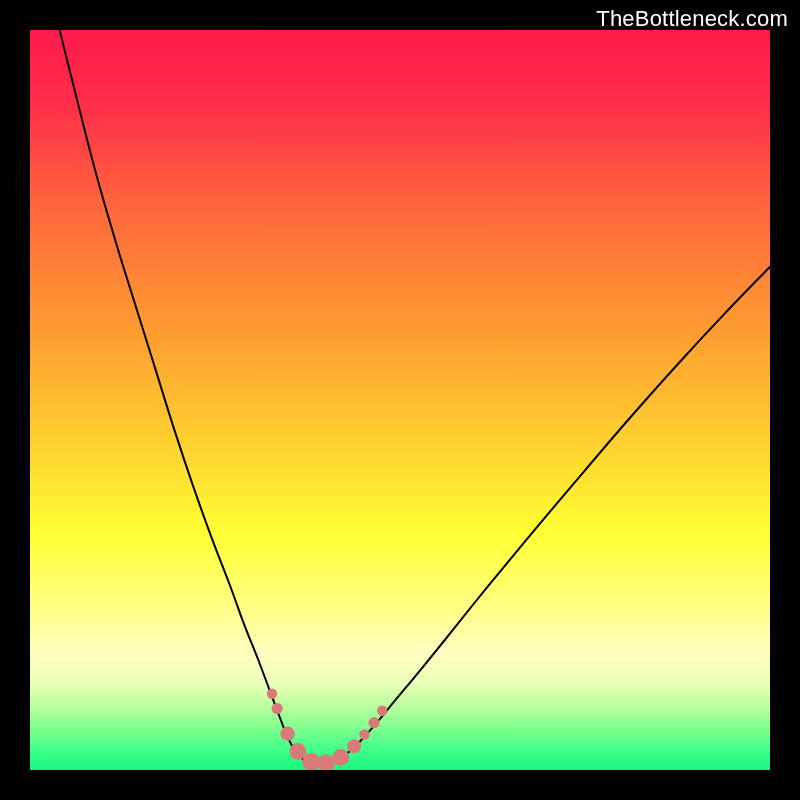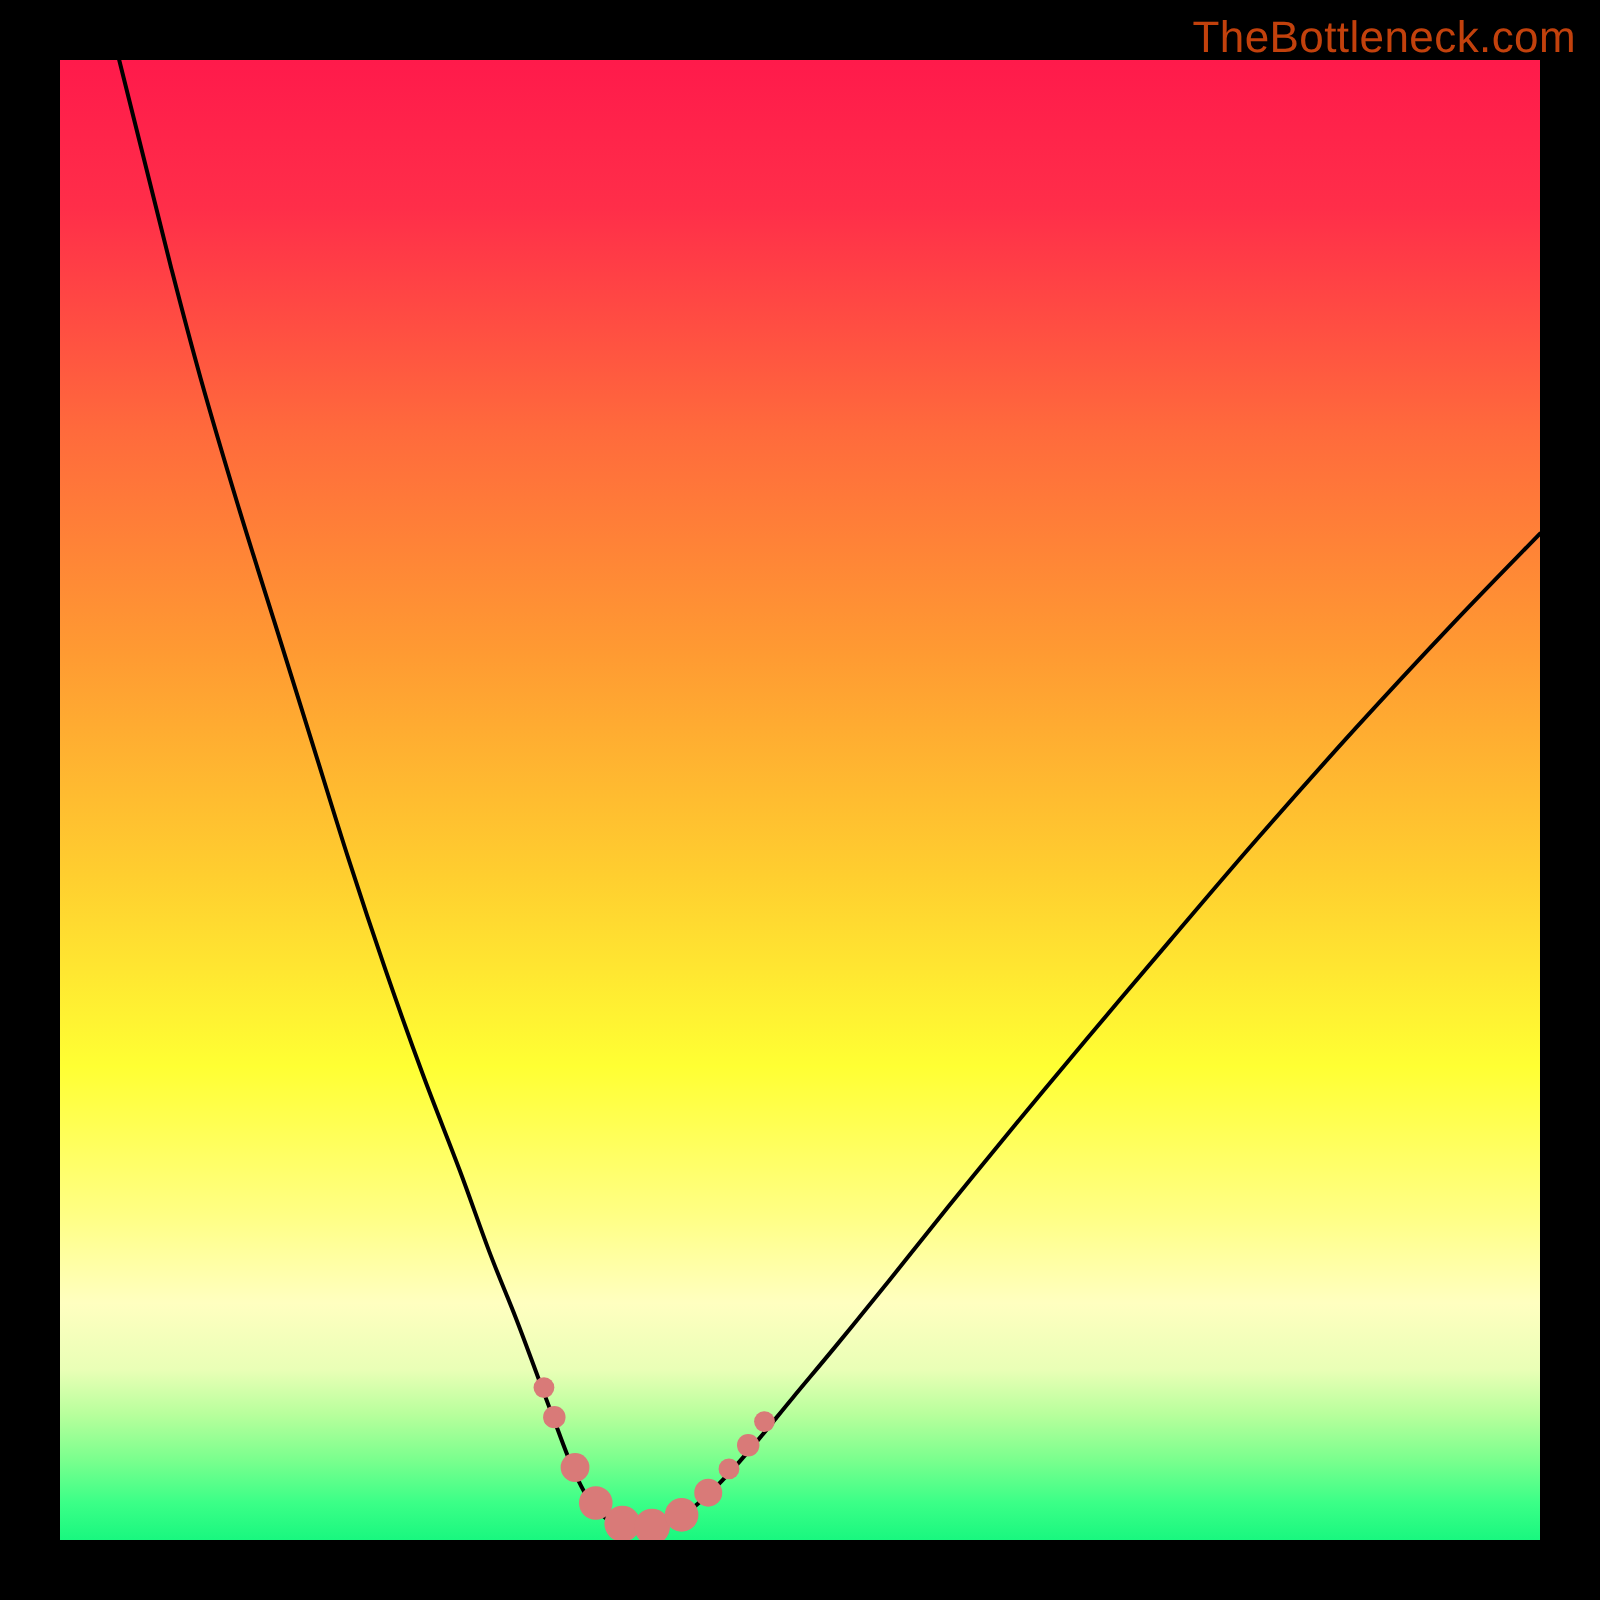--- a/index.html
+++ b/index.html
@@ -30,21 +30,21 @@
     inset: 0;
   }
   .curve-layer {
     position: absolute;
     inset: 0;
   }
   .watermark {
     position: absolute;
     top: 6px;
     right: 12px;
-    color: #c2410c;
+    color: #ffffff;
     font-size: 22px;
     letter-spacing: 0.2px;
     font-weight: 400;
   }
 </style>
 </head>
 <body>
 
 <div class="frame">
 

